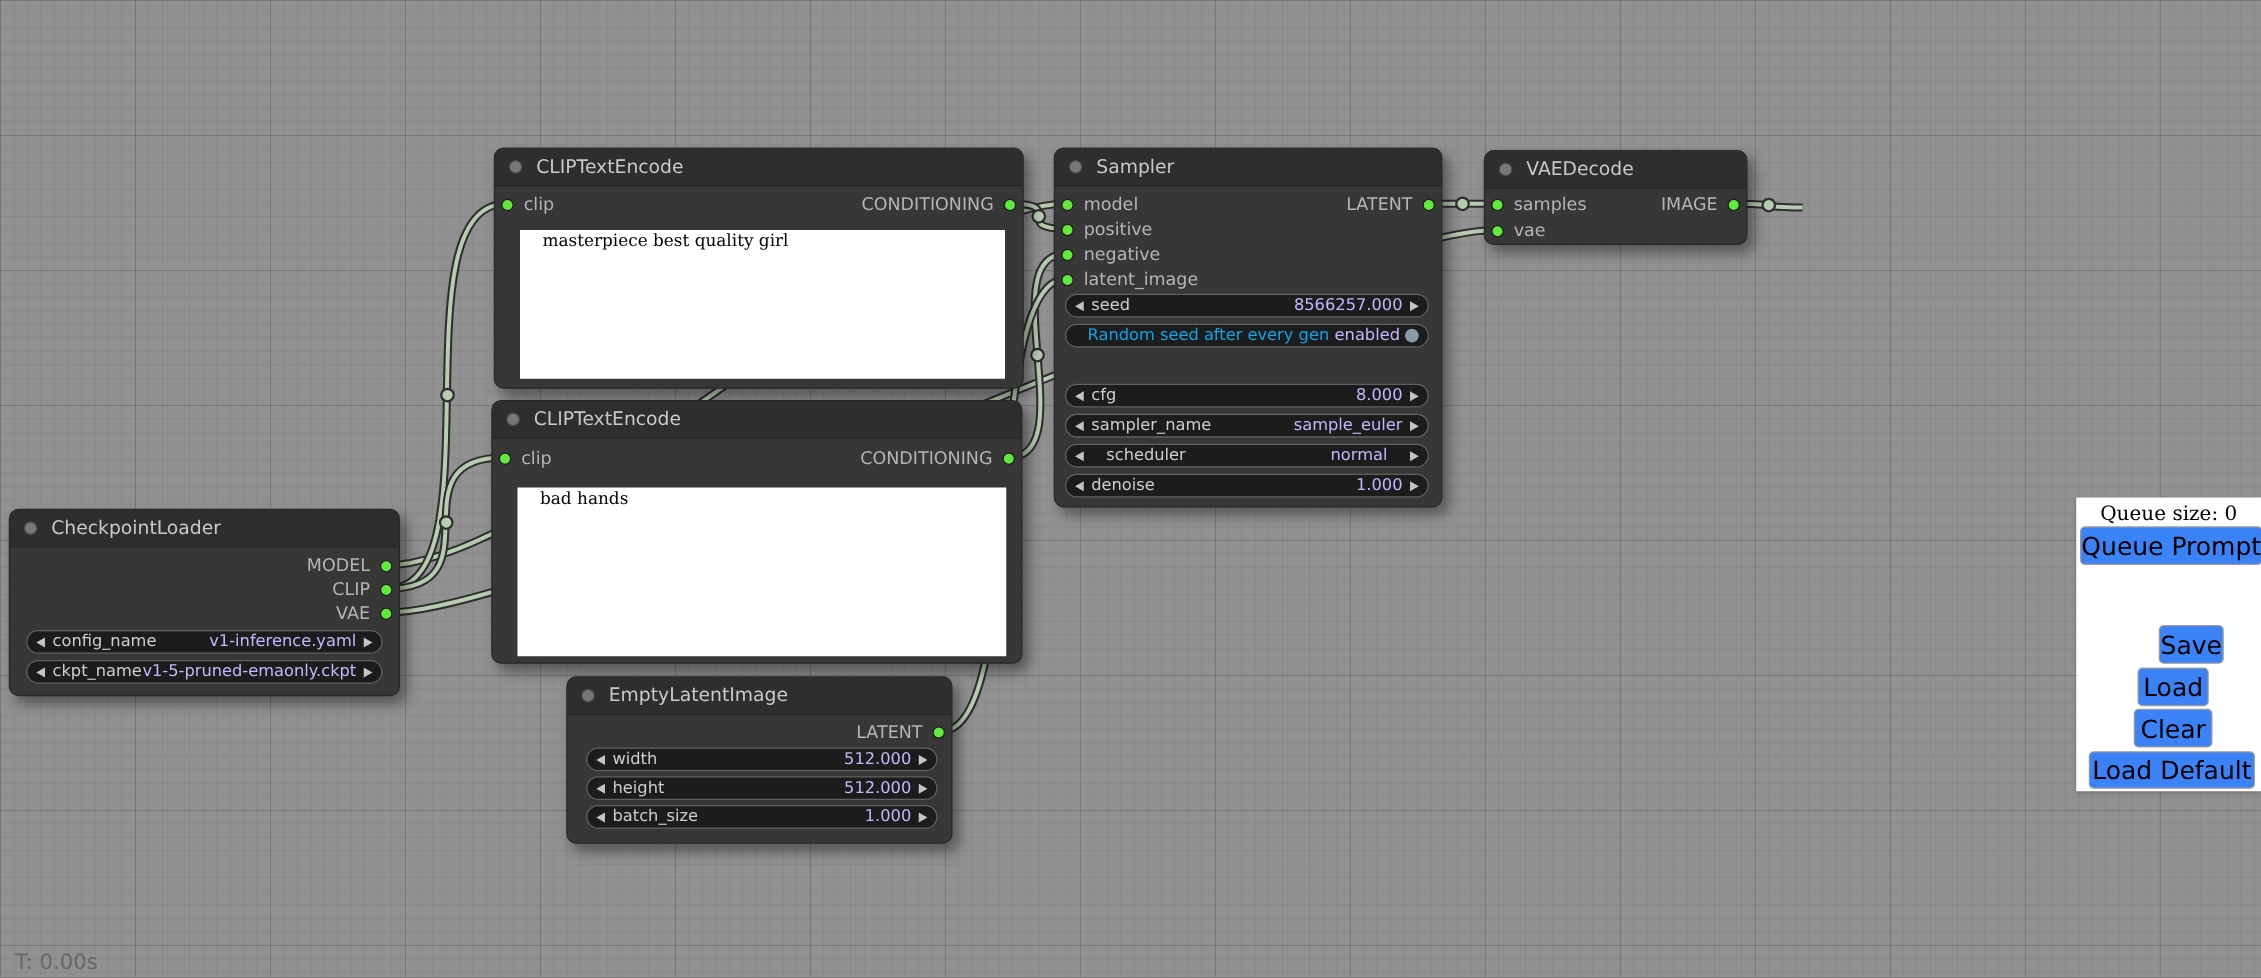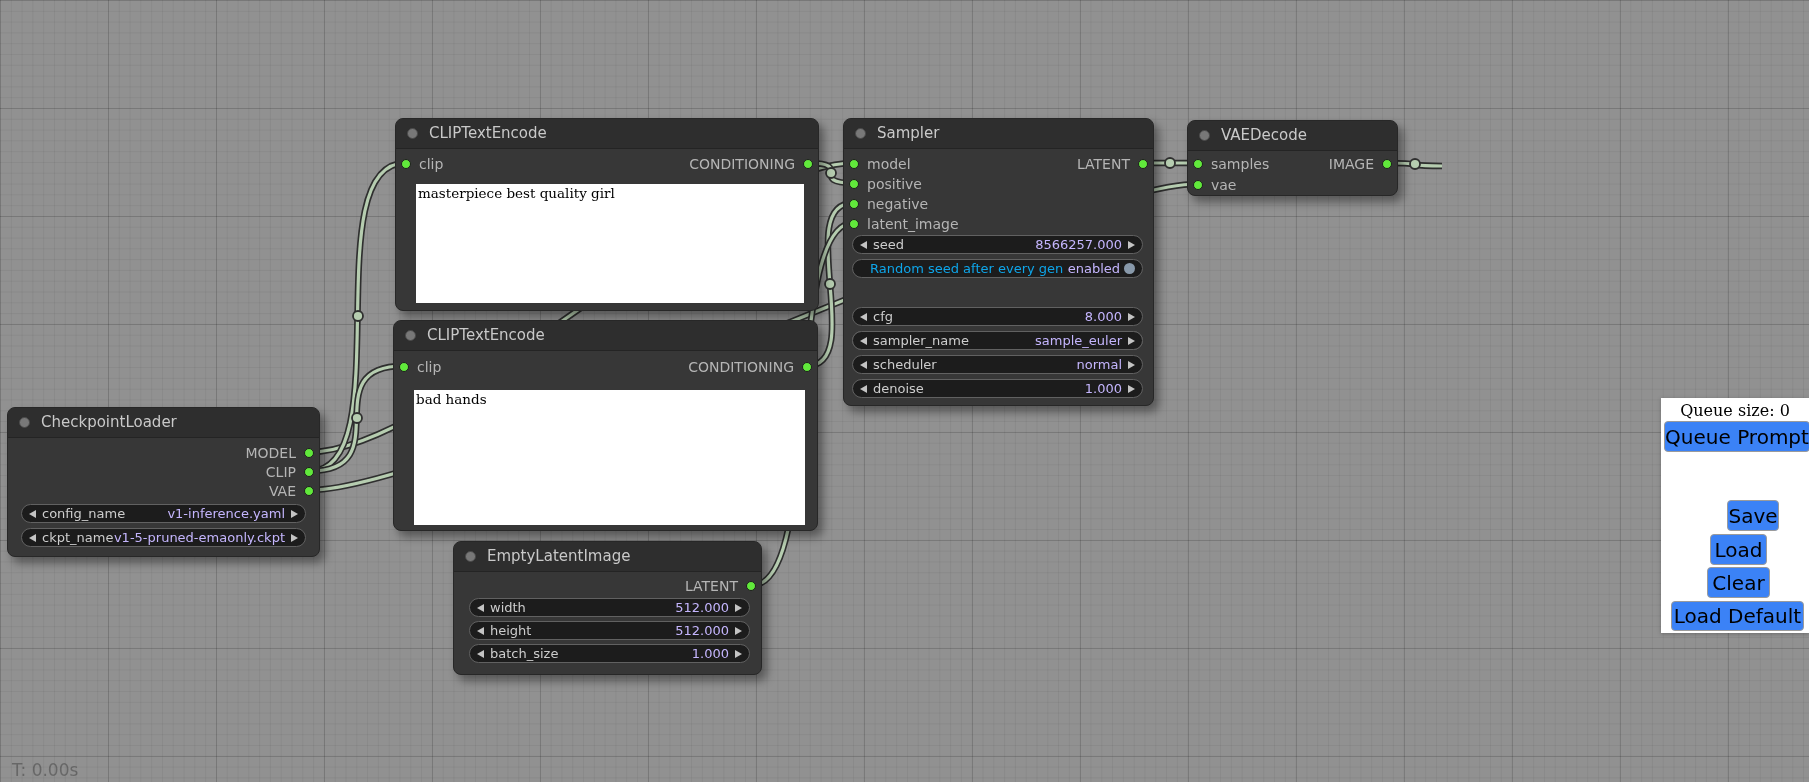--- a/index.html
+++ b/index.html
@@ -47,21 +47,21 @@
   .arr-l{border-top:4.5px solid transparent;border-bottom:4.5px solid transparent;border-right:7px solid #c4c4c4;}
   .arr-r{border-top:4.5px solid transparent;border-bottom:4.5px solid transparent;border-left:7px solid #c4c4c4;}
   .wlabel{color:#cdcdcd;margin-left:6px;}
   .wvalue{color:#c4b5fd;margin-left:auto;margin-right:6px;}
   .widget.toggle .wlabel{margin-left:10px;color:#0ea5e9;}
   .widget.toggle .wvalue{margin-right:4px;}
   .togdot{width:11px;height:11px;border-radius:50%;background:#8899aa;flex:0 0 auto;}
 
   .nodetext{
     position:absolute;background:#ffffff;color:#000;font-family:"DejaVu Serif","Liberation Serif",serif;
-    font-size:13.5px;line-height:1.25;padding:1px 2px;box-sizing:border-box;overflow:hidden;
+    font-size:13.5px;line-height:1.25;padding:1px 18px;box-sizing:border-box;overflow:hidden;
   }
 
   #menu{
     position:absolute;left:1661px;top:398px;width:148px;height:235px;background:#ffffff;z-index:3;
     box-shadow:0 1px 4px rgba(0,0,0,0.25);
   }
   .qsize{position:absolute;left:0;top:3px;width:100%;text-align:center;
          font-family:"DejaVu Serif","Liberation Serif",serif;font-size:16px;color:#000;}
   .btn{
     position:absolute;background:#3b82f6;border:1px solid #9b9b9b;border-radius:4px;
@@ -244,21 +244,21 @@
       <span class="wlabel">cfg</span>
       <span class="wvalue">8.000</span>
       <span class="arr arr-r"></span>
     </div>
     <div class="widget" style="left:8px;top:212px;width:291px;">
       <span class="arr arr-l"></span>
       <span class="wlabel">sampler_name</span>
       <span class="wvalue">sample_euler</span>
       <span class="arr arr-r"></span>
     </div>
-    <div class="widget" style="left:8px;top:236px;width:291px;">
+    <div class="widget" style="left:8px;top:236px;width:291px;gap:12px;">
       <span class="arr arr-l"></span>
       <span class="wlabel">scheduler</span>
       <span class="wvalue">normal</span>
       <span class="arr arr-r"></span>
     </div>
     <div class="widget" style="left:8px;top:260px;width:291px;">
       <span class="arr arr-l"></span>
       <span class="wlabel">denoise</span>
       <span class="wvalue">1.000</span>
       <span class="arr arr-r"></span>

